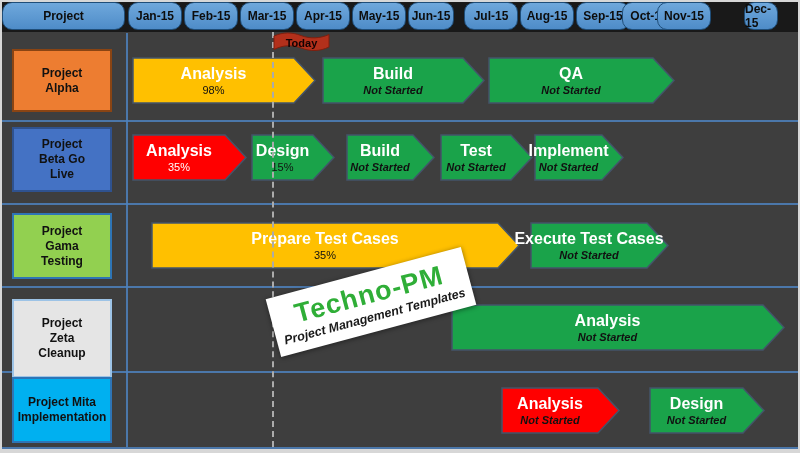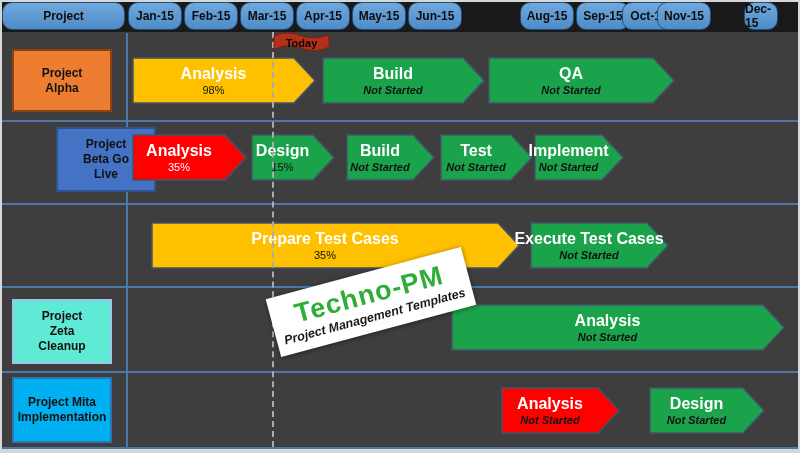--- a/index.html
+++ b/index.html
@@ -59,37 +59,39 @@
 
 <div class="canvas">
 
   <div class="header-strip"></div>
   <div class="hcell project">Project</div>
   <div class="hcell" style="left:126px;width:54px">Jan-15</div>
   <div class="hcell" style="left:182px;width:54px">Feb-15</div>
   <div class="hcell" style="left:238px;width:54px">Mar-15</div>
   <div class="hcell" style="left:294px;width:54px">Apr-15</div>
   <div class="hcell" style="left:350px;width:54px">May-15</div>
-  <div class="hcell" style="left:406px;width:54px">Jun-15</div>
+  <div class="hcell" style="left:406px;width:46px">Jun-15</div>
+  <div class="hcell" style="left:462px;width:54px">Jul-15</div>
   <div class="hcell" style="left:518px;width:54px">Aug-15</div>
   <div class="hcell" style="left:574px;width:54px">Sep-15</div>
   <div class="hcell" style="left:620px;width:54px">Oct-15</div>
   <div class="hcell" style="left:655px;width:54px">Nov-15</div>
   <div class="hcell" style="left:742px;width:34px">Dec-15</div>
 
   <div class="hline" style="top:118px"></div>
   <div class="hline" style="top:201px"></div>
   <div class="hline" style="top:284px"></div>
   <div class="hline" style="top:369px"></div>
   <div class="hline" style="top:445px"></div>
   <div class="vline"></div>
 
   <div class="pbox" style="top: 47px; height: 63px; border: 2px solid rgb(138, 68, 19); background-color: rgb(237, 125, 49);">Project Alpha</div>
-  <div class="pbox" style="top: 125px; height: 65px; border: 2px solid rgb(47, 82, 143); background-color: rgb(68, 114, 196); margin-left: 44px;">Project Beta Go Live</div>
-  <div class="pbox" style="top: 297px; height: 65px; border: 2px solid rgb(157, 195, 230); background-color: #5eead4;">Project Zeta Cleanup</div>
+  <div class="pbox" style="top: 125px; height: 65px; border: 2px solid rgb(47, 82, 143); background-color: rgb(68, 114, 196);">Project Beta Go Live</div>
+  <div class="pbox" style="top: 211px; height: 66px; border: 2px solid rgb(46, 117, 182); background-color: rgb(146, 208, 80);">Project Gama Testing</div>
+  <div class="pbox" style="top: 297px; height: 79px; border: 2px solid rgb(157, 195, 230); background-color: #e5e5e5;">Project Zeta Cleanup</div>
   <div class="pbox" style="top: 375px; height: 66px; border: 2px solid rgb(46, 117, 182); background-color: rgb(0, 176, 240); text-align: center;">Project Mita Implementation</div>
 
   <div class="bar" style="left:131px;top:55px;width:183px">
     <svg class="arrow" viewBox="0 0 183 47">
         <polygon fill="#FFC000" points="0,1 161,1 182,23.5 161,46 0,46"></polygon>
       </svg>
     <div class="bar-text">
         <span class="bar-label">Analysis</span>
       <span class="bar-status">98%</span>
       </div>

